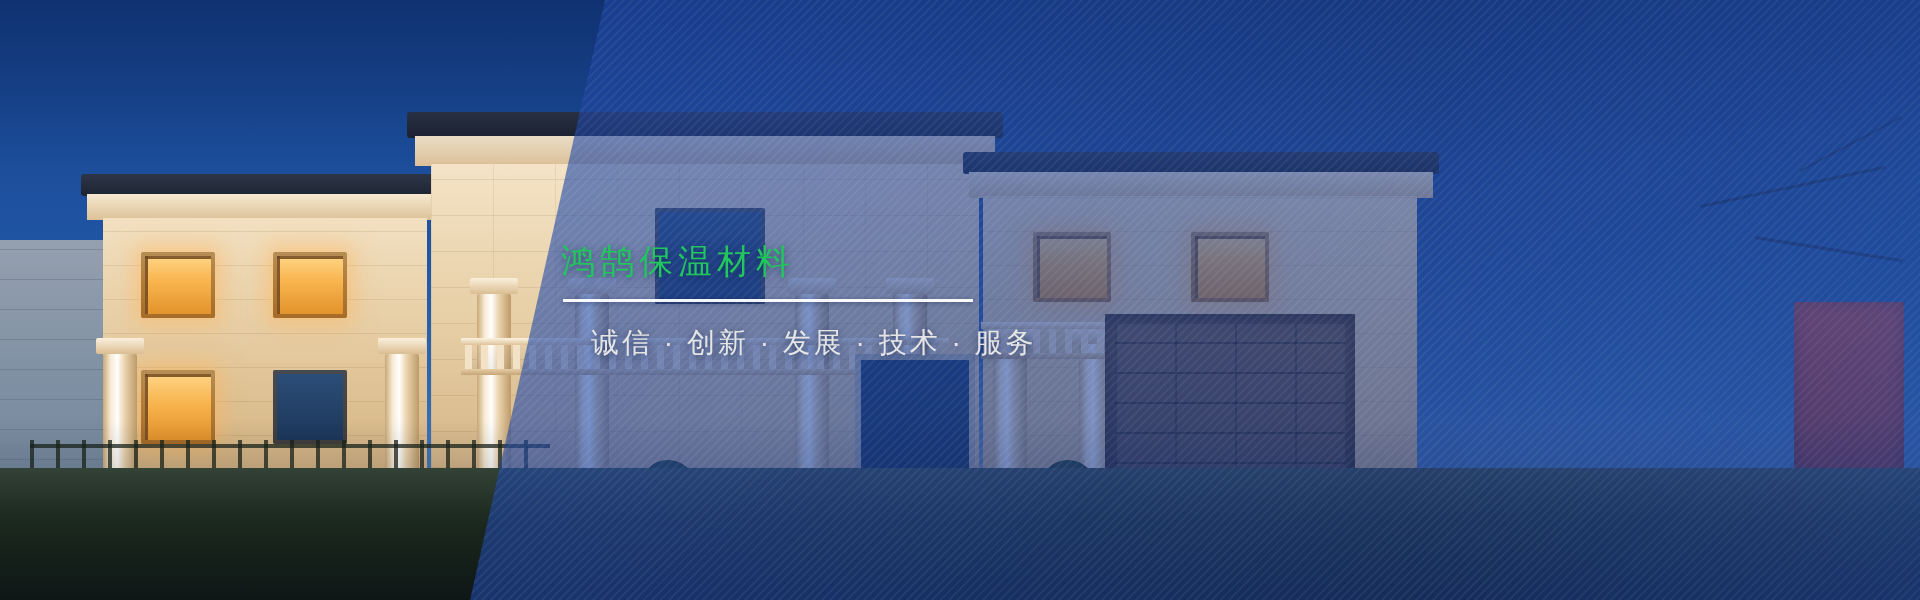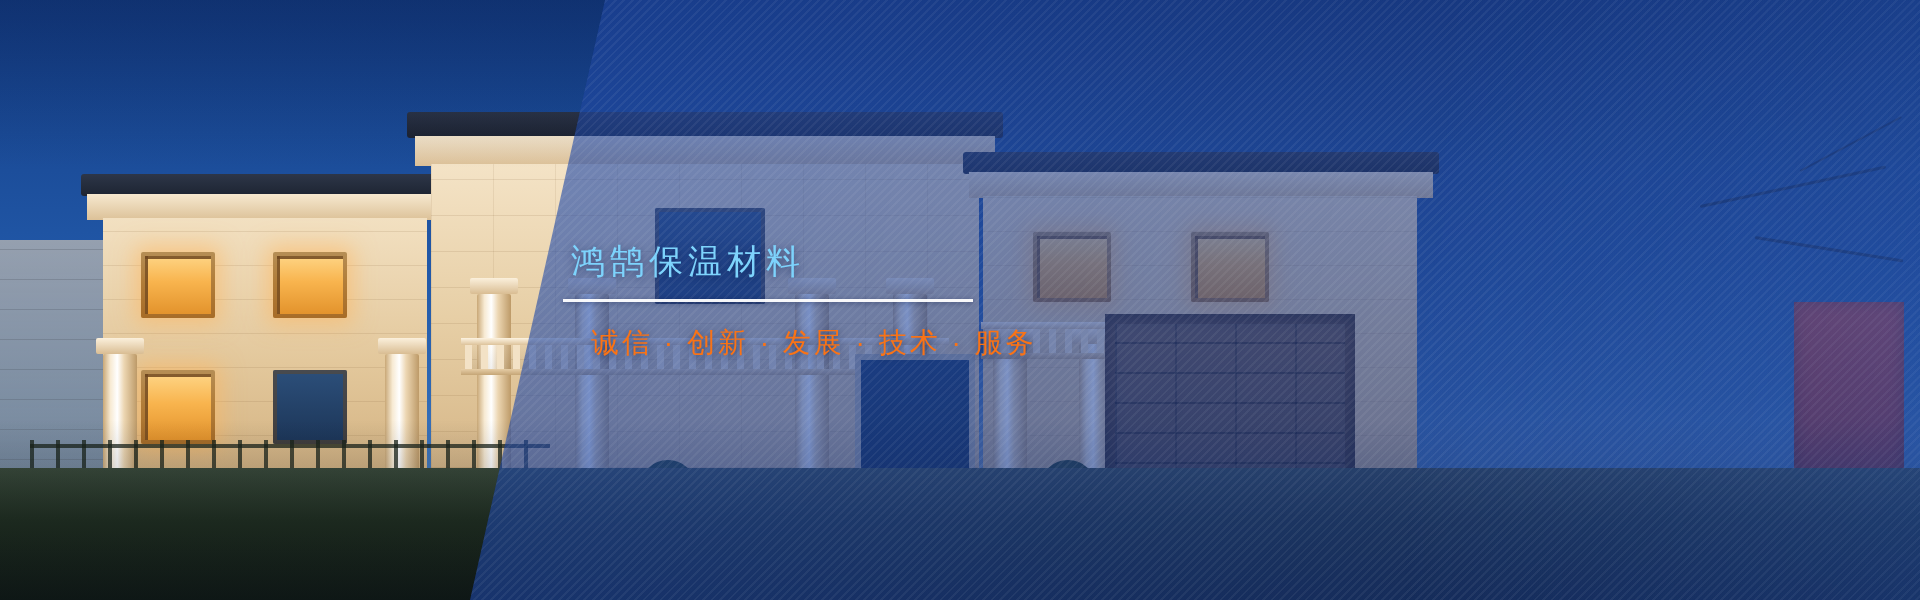--- a/index.html
+++ b/index.html
@@ -235,37 +235,37 @@
     clip-path:polygon(60px 0, 100% 0, 100% 100%, 0 100%);
     pointer-events:none;
   }
 
   
   .content{
     position:absolute;left:555px;top:0;width:640px;height:600px;
     display:flex;flex-direction:column;justify-content:center;
   }
   .brand{
-    font-size:34px;font-weight:400;color:#7dd3fc;letter-spacing:5px;
+    font-size:34px;font-weight:400;color:#22c55e;letter-spacing:5px;
     text-shadow:0 2px 8px rgba(0,20,60,.55);
-    margin:0 0 14px 16px;
+    margin:0 0 14px 6px;
     white-space:nowrap;
   }
   .rule{
     height:3px;width:410px;background:#ffffff;opacity:.95;margin:0 0 22px 8px;
     box-shadow:0 1px 5px rgba(0,20,60,.45);
   }
   .headline{
     font-size:56px;font-weight:700;color:#ffe800;letter-spacing:2px;line-height:1.18;
     margin:0 0 2px 0;white-space:nowrap;
     text-shadow:0 3px 12px rgba(10,30,80,.65), 0 0 2px rgba(255,232,0,.5);
   }
   .headline.two{margin-bottom:26px;}
   .tagline{
-    font-size:28px;font-weight:400;color:#f97316;letter-spacing:3px;
+    font-size:28px;font-weight:400;color:#e5e5e5;letter-spacing:3px;
     margin:0 0 0 36px;white-space:nowrap;
     text-shadow:0 2px 9px rgba(0,20,60,.6);
   }
 </style>
 </head>
 <body>
 
 <div class="banner">
 
   <div class="photo">

